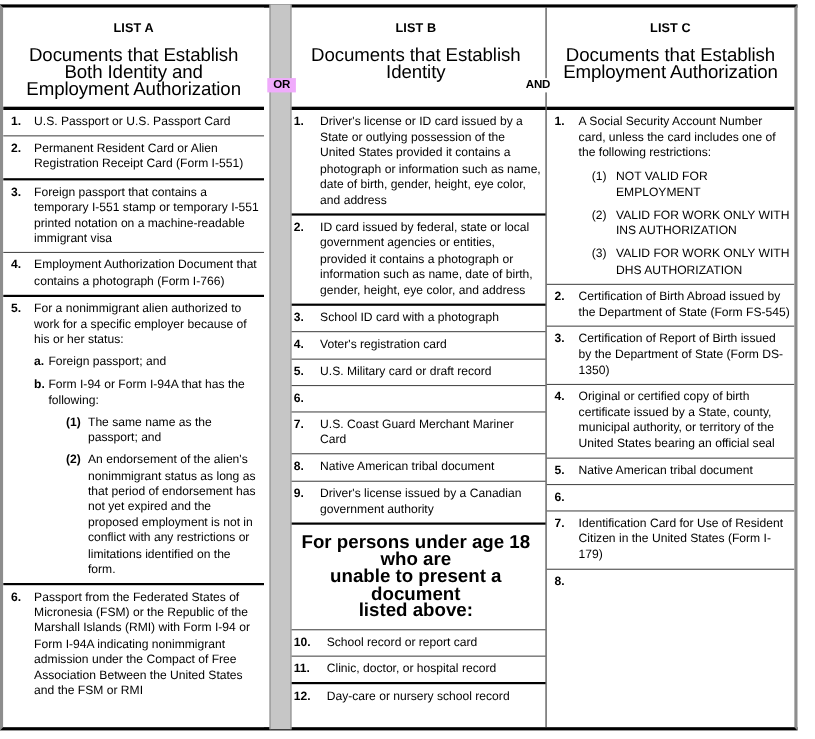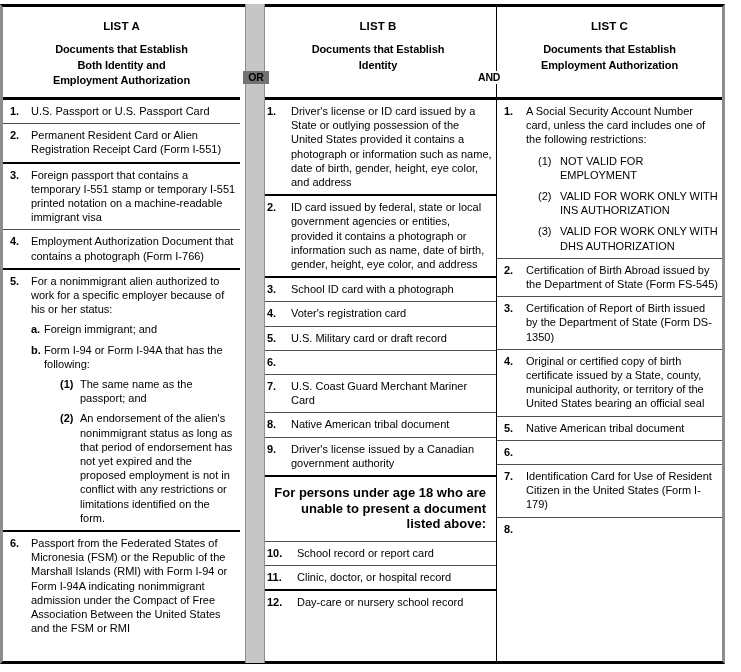--- a/index.html
+++ b/index.html
@@ -52,21 +52,21 @@
   .or-label {
     position: absolute;
     left: 243px;
     top: 71px;
     width: 26px;
     text-align: center;
     font-size: 10.5px;
     font-weight: bold;
     letter-spacing: -0.2px;
     z-index: 6;
-    background: #737373;
+    background: #f0abfc;
     line-height: 13px;
   }
   .and-label {
     position: absolute;
     left: 478px;
     top: 71px;
     width: 32px;
     text-align: left;
     font-size: 10.5px;
     font-weight: bold;
@@ -99,22 +99,22 @@
   .col-c .col-head { height: 93px; }
 
   .list-title {
     font-size: 11.5px;
     font-weight: bold;
     line-height: 15px;
     margin-top: 6px;
     letter-spacing: 0.1px;
   }
   .list-sub {
-    font-size: 11px;
-    font-weight: bold;
+    font-size: 17px;
+    font-weight: normal;
     line-height: 15.5px;
     margin-top: 8px;
     letter-spacing: -0.1px;
   }
 
   
   .items { display: block; }
   .item {
     display: flex;
     box-sizing: border-box;
@@ -178,22 +178,22 @@
     width: 22px;
   }
   .sub-paren-c .txt { flex: 1 1 auto; }
 
   
   .banner {
     box-sizing: border-box;
     border-bottom: 1.2px solid #4d4d4d;
     border-top: 2px solid #000;
     padding: 8px 10px 9px 10px;
-    text-align: right;
-    font-size: 13px;
+    text-align: center;
+    font-size: 17px;
     font-weight: bold;
     line-height: 15.5px;
   }
 </style>
 </head>
 <body>
 
 <div id="page">
 
   <div class="frame">
@@ -237,21 +237,21 @@
             <p>Employment Authorization Document that contains a photograph (Form I-766)</p>
           </div>
         </div>
 
         <div class="item thick">
           <div class="item-num num-w-a">5.</div>
           <div class="item-body">
             <p>For a nonimmigrant alien authorized to work for a specific employer because of his or her status:</p>
             <div class="sub-ab">
               <div class="lbl">a.</div>
-              <div class="txt">Foreign immigrant; and</div>
+              <div class="txt">Foreign passport; and</div>
             </div>
             <div class="sub-ab">
               <div class="lbl">b.</div>
               <div class="txt">
                 <span>Form I-94 or Form I-94A that has the following:</span>
                 <div class="sub-paren">
                   <div class="lbl">(1)</div>
                   <div class="txt">The same name as the passport; and</div>
                 </div>
                 <div class="sub-paren">

